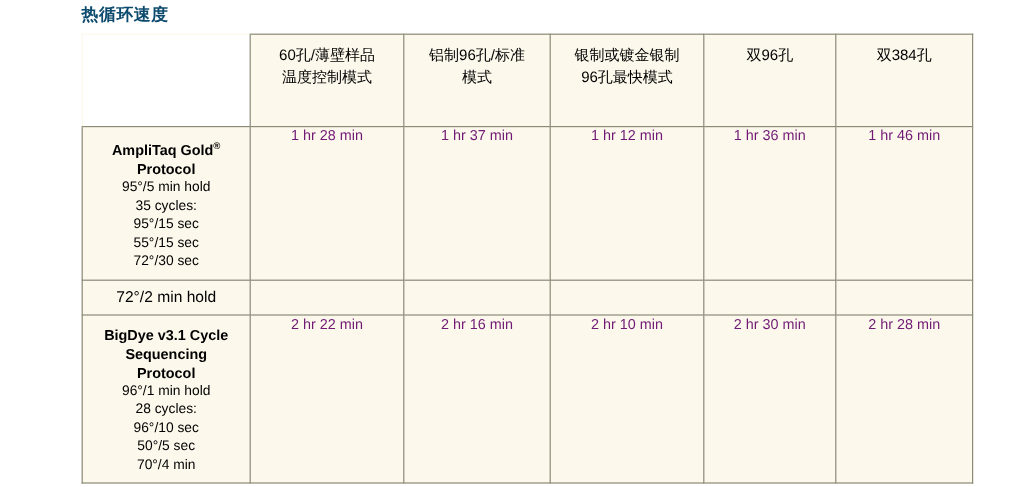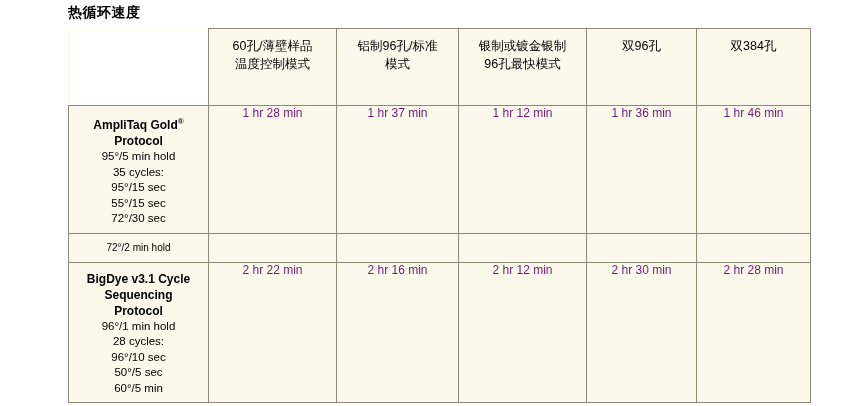--- a/index.html
+++ b/index.html
@@ -19,21 +19,21 @@
     width: 847px;
     height: 406px;
   }
   .page-title {
     position: absolute;
     left: 68px;
     top: 4px;
     font-size: 14px;
     font-weight: bold;
     letter-spacing: 0.5px;
-    color: #000000;
+    color: #0c4a6e;
   }
   table.speed-table {
     position: absolute;
     left: 68px;
     top: 28px;
     width: 742px;
     border-collapse: collapse;
     table-layout: fixed;
     background: #fdf8ec;
   }
@@ -78,21 +78,21 @@
   .time-cell {
     font-size: 12px;
     color: #701a75;
     padding-top: 0;
     vertical-align: middle;
   }
   .row-hold td {
     height: 14px;
   }
   .row-hold .proto-cell {
-    font-size: 10px;
+    font-size: 13px;
     padding-top: 6px;
     padding-bottom: 6px;
   }
   .row-ampli .time-cell { padding-top: 0; }
   .row-big .time-cell { padding-top: 0; margin-top: 16px; }
   .sup {
     font-size: 8px;
     vertical-align: super;
   }
 </style>
@@ -163,23 +163,23 @@
         <td class="time-cell"></td>
       </tr>
       <tr class="row-big">
         <td class="proto-cell">
           <div class="bold-line">BigDye v3.1 Cycle</div>
           <div class="bold-line">Sequencing Protocol</div>
           <div>96°/1 min hold</div>
           <div>28 cycles:</div>
           <div>96°/10 sec</div>
           <div>50°/5 sec</div>
-          <div>60°/5 min</div>
+          <div>70°/4 min</div>
         </td>
         <td class="time-cell">2 hr 22 min</td>
         <td class="time-cell">2 hr 16 min</td>
-        <td class="time-cell">2 hr 12 min</td>
+        <td class="time-cell">2 hr 10 min</td>
         <td class="time-cell">2 hr 30 min</td>
         <td class="time-cell">2 hr 28 min</td>
       </tr>
     </tbody>
   </table>
 </div>
 
 </body></html>

